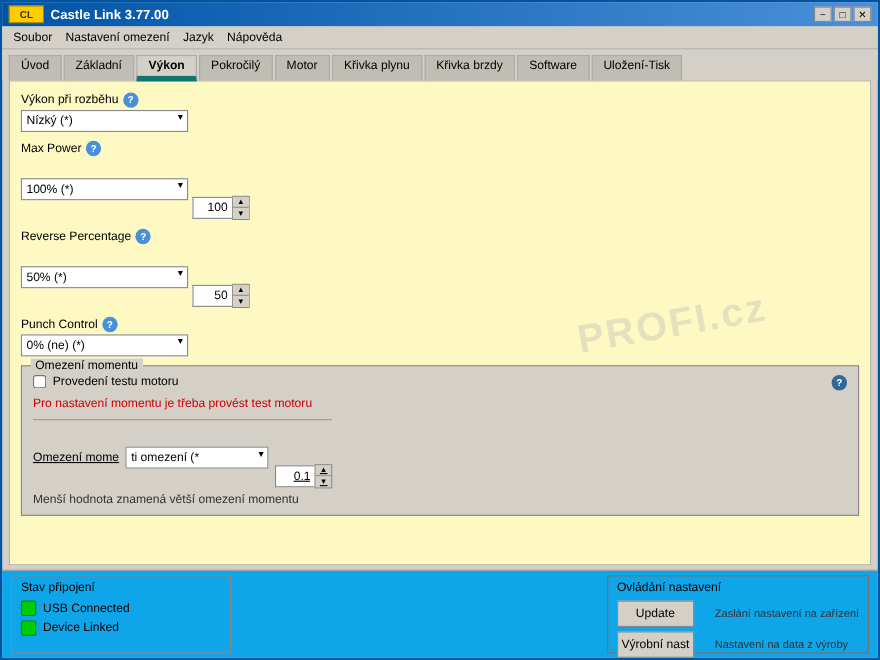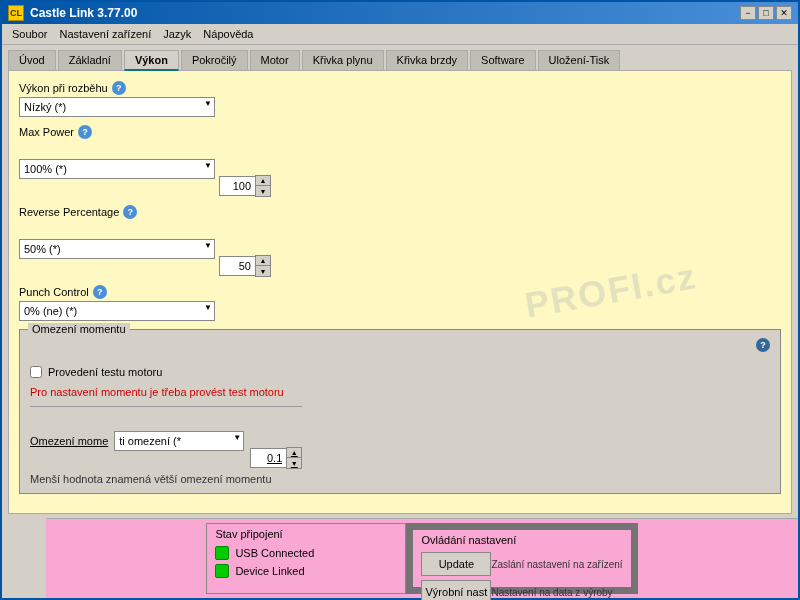--- a/index.html
+++ b/index.html
@@ -28,21 +28,21 @@
       justify-content: space-between;
       height: 22px;
       flex-shrink: 0;
     }
     .title-bar-left {
       display: flex;
       align-items: center;
       gap: 6px;
     }
     .title-icon {
-      width: 16px;
+      width: 32px;
       height: 16px;
       background: #ffcc00;
       border: 1px solid #aa8800;
       font-size: 9px;
       display: flex;
       align-items: center;
       justify-content: center;
       color: #333;
       font-weight: bold;
     }
@@ -91,21 +91,21 @@
       border-bottom: none;
       background: #c0bdb5;
       cursor: pointer;
       font-size: 11px;
       margin-right: 2px;
       position: relative;
       top: 1px;
     }
     .tab.active {
       background: #d4d0c8;
-      border-bottom: 2px solid #0f766e;
+      border-bottom: 5px solid #0f766e;
       font-weight: bold;
       z-index: 2;
     }
     .content-area {
       flex: 1;
       background: #fef9c3;
       border: 1px solid #aaa;
       margin: 0 6px 4px 6px;
       padding: 10px;
       overflow-y: auto;
@@ -136,21 +136,21 @@
     .field-row {
       display: flex;
       align-items: center;
       gap: 4px;
     }
     .dropdown {
       padding: 1px 4px;
       border: 1px solid #888;
       background: white;
       font-size: 11px;
-      width: 196px;
+      width: 152px;
       height: 20px;
       appearance: none;
       -webkit-appearance: none;
       cursor: pointer;
       padding-right: 16px;
       position: relative;
     }
     .dropdown-wrapper {
       position: relative;
       display: inline-block;
@@ -210,21 +210,20 @@
       left: 8px;
       background: #d4d0c8;
       padding: 0 4px;
       font-size: 11px;
     }
     .checkbox-row {
       display: flex;
       align-items: center;
       gap: 6px;
       margin-bottom: 8px;
-      margin-top: 28px;
     }
     .checkbox-row input[type="checkbox"] {
       width: 12px;
       height: 12px;
     }
     .warning-text {
       color: #cc0000;
       font-size: 11px;
       margin: 4px 0 8px 0;
     }
@@ -252,28 +251,27 @@
       font-size: 36px;
       color: rgba(180,180,180,0.35);
       font-weight: bold;
       pointer-events: none;
       letter-spacing: 2px;
       z-index: 10;
       transform: rotate(-10deg);
     }
     .status-bar {
       display: flex;
-      justify-content: center;
+      justify-content: space-between;
       align-items: stretch;
       padding: 4px 8px;
-      background: #f9a8d4;
+      background: #0ea5e9;
       border-top: 1px solid #aaa;
       flex-shrink: 0;
       height: 80px;
-      margin-left: 44px;
     }
     .status-left {
       border: 1px solid #888;
       padding: 4px 8px;
       width: 200px;
     }
     .status-title {
       font-size: 11px;
       margin-bottom: 6px;
     }
@@ -284,33 +282,33 @@
       margin-bottom: 4px;
       font-size: 11px;
     }
     .status-led {
       width: 14px;
       height: 14px;
       border-radius: 2px;
     }
     .status-led.green { background: #00cc00; border: 1px solid #008800; }
     .status-right {
-      border: 7px solid #737373;
+      border: 1px solid #737373;
       padding: 4px 8px;
       display: flex;
       flex-direction: column;
       gap: 4px;
     }
     .status-right-title {
       font-size: 11px;
       margin-bottom: 2px;
     }
     .action-row {
       display: flex;
-      gap: 0;
+      gap: 19px;
       align-items: center;
     }
     .action-btn {
       width: 70px;
       height: 24px;
       background: #d4d0c8;
       border: 1px solid #888;
       font-size: 11px;
       cursor: pointer;
       display: flex;
@@ -356,21 +354,21 @@
     </div>
     <div class="title-buttons">
       <div class="title-btn">−</div>
       <div class="title-btn">□</div>
       <div class="title-btn">✕</div>
     </div>
   </div>
 
   <div class="menu-bar">
     <span class="menu-item">Soubor</span>
-    <span class="menu-item">Nastavení zařízení</span>
+    <span class="menu-item">Nastavení omezení</span>
     <span class="menu-item">Jazyk</span>
     <span class="menu-item">Nápověda</span>
   </div>
 
   <div class="tabs-row">
     <div class="tab">Úvod</div>
     <div class="tab">Základní</div>
     <div class="tab active">Výkon</div>
     <div class="tab">Pokročilý</div>
     <div class="tab">Motor</div>

